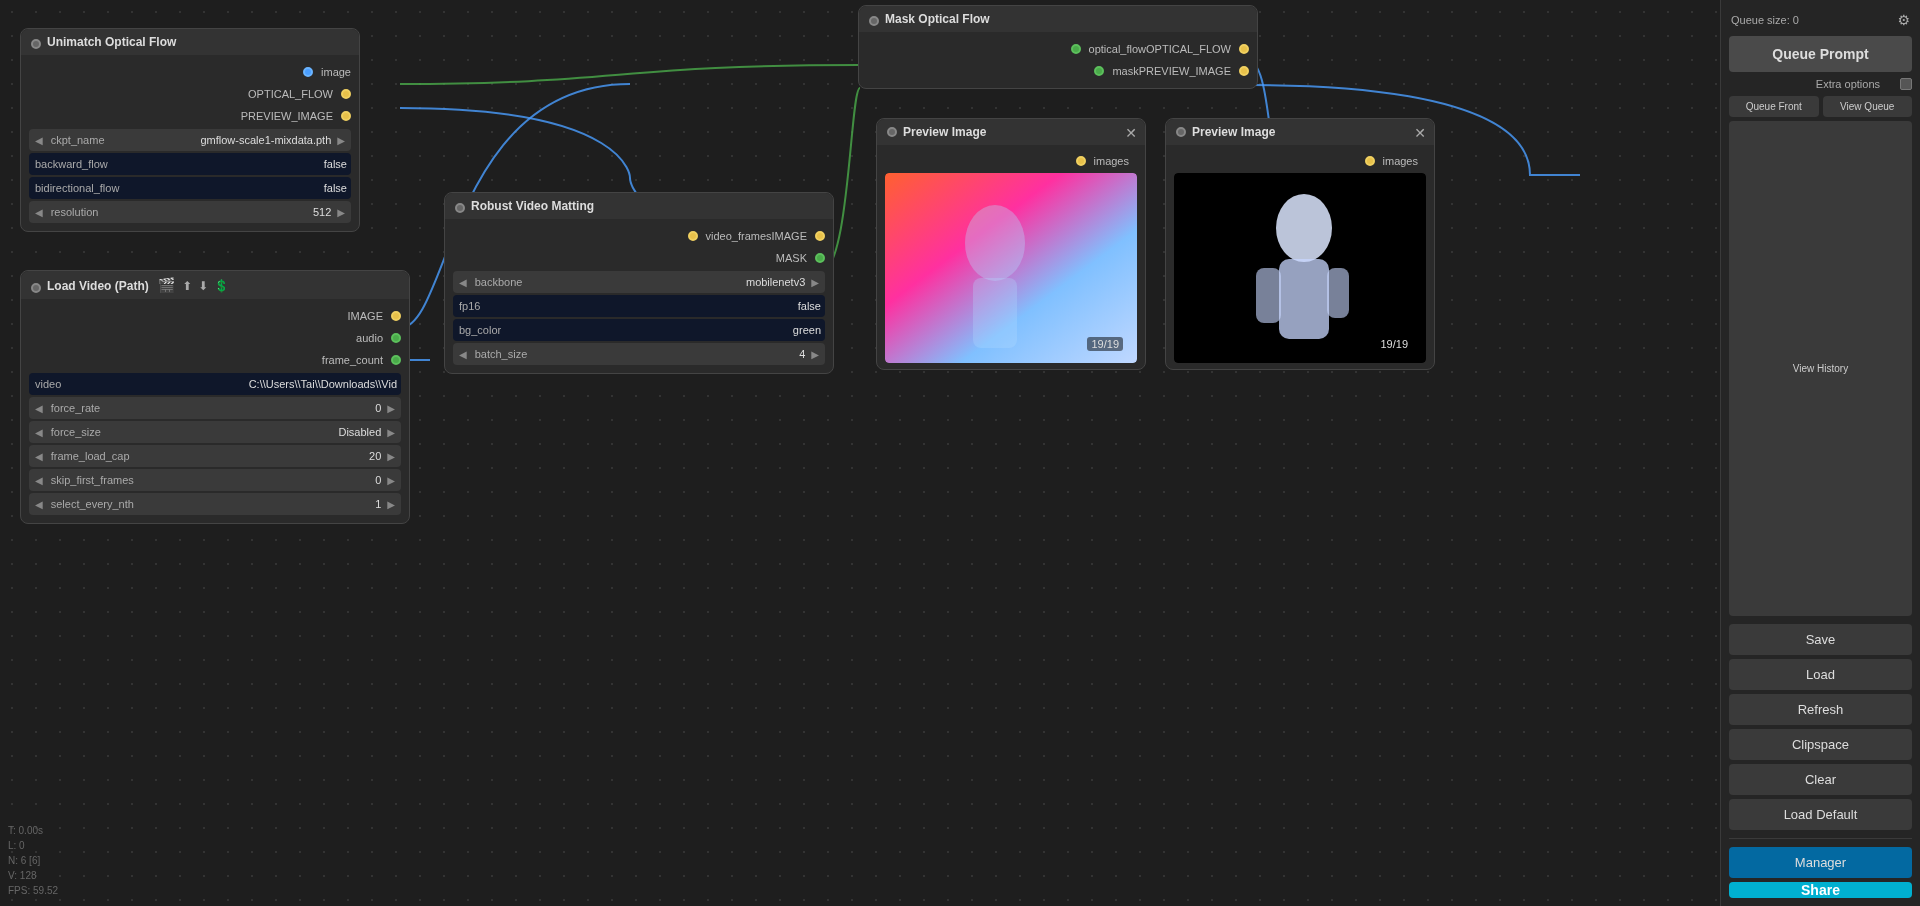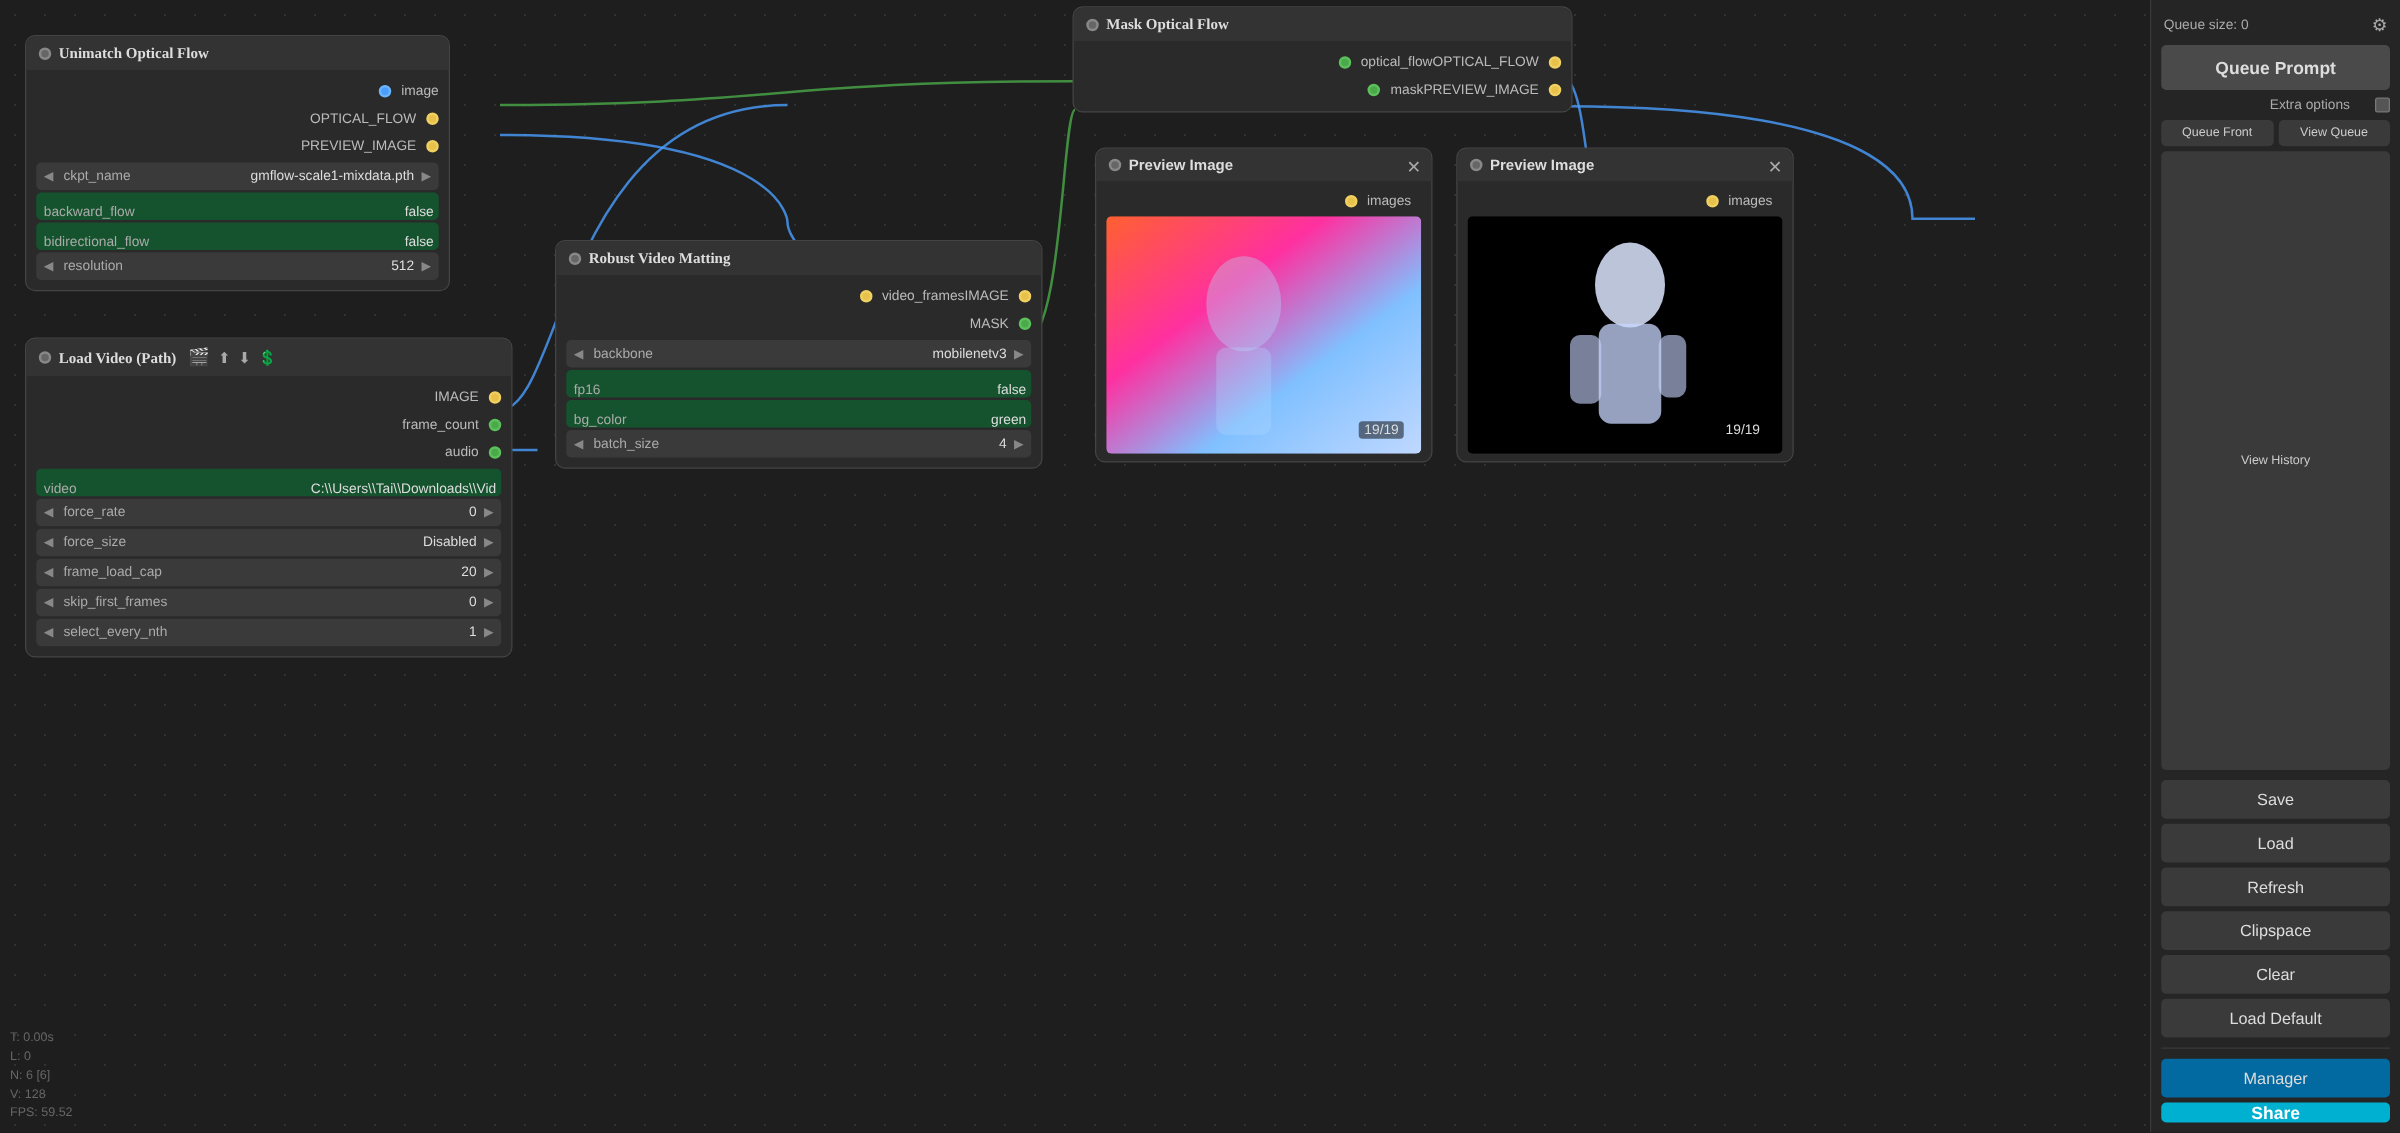--- a/index.html
+++ b/index.html
@@ -23,26 +23,25 @@
     }
     .node {
       position: absolute;
       background: #2a2a2a;
       border: 1px solid #444;
       border-radius: 8px;
       min-width: 200px;
     }
     .node-header {
       display: flex;
-      align-items: center;
+      align-items: flex-end;
       padding: 6px 10px;
       background: #333;
       border-radius: 8px 8px 0 0;
       gap: 6px;
-      font-family: Liberation Serif, serif;
     }
     .node-dot {
       width: 10px;
       height: 10px;
       border-radius: 50%;
       background: #666;
       border: 2px solid #888;
     }
     .node-title {
       font-size: 12px;
@@ -77,23 +76,23 @@
     }
     .port-label-right {
       color: #bbb;
       font-size: 11px;
       text-align: right;
     }
     .row-left { display: flex; align-items: center; gap: 4px; }
     .row-right { display: flex; align-items: center; gap: 4px; }
     .param-row {
       display: flex;
-      align-items: flex-end;
+      align-items: center;
       margin: 2px 8px;
-      background: #14532d;
+      background: #0f172a;
       border-radius: 4px;
       height: 22px;
       padding: 0 4px;
     }
     .param-label {
       color: #aaa;
       font-size: 11px;
       flex: 1;
       padding-left: 2px;
     }
@@ -354,29 +353,29 @@
         <div></div>
         <div class="row-right">
           <span class="port-label-right">IMAGE</span>
           <div class="port port-yellow port-right"></div>
         </div>
       </div>
 
       <div class="node-row">
         <div></div>
         <div class="row-right">
+          <span class="port-label-right">audio</span>
+          <div class="port port-green port-right"></div>
+        </div>
+      </div>
+
+      <div class="node-row">
+        <div></div>
+        <div class="row-right">
           <span class="port-label-right">frame_count</span>
-          <div class="port port-green port-right"></div>
-        </div>
-      </div>
-
-      <div class="node-row">
-        <div></div>
-        <div class="row-right">
-          <span class="port-label-right">audio</span>
           <div class="port port-green port-right"></div>
         </div>
       </div>
 
       <div class="param-row">
         <span class="param-label">video</span>
         <span class="param-value">C:\\Users\\Tai\\Downloads\\Vid</span>
       </div>
 
       <div class="select-param">

